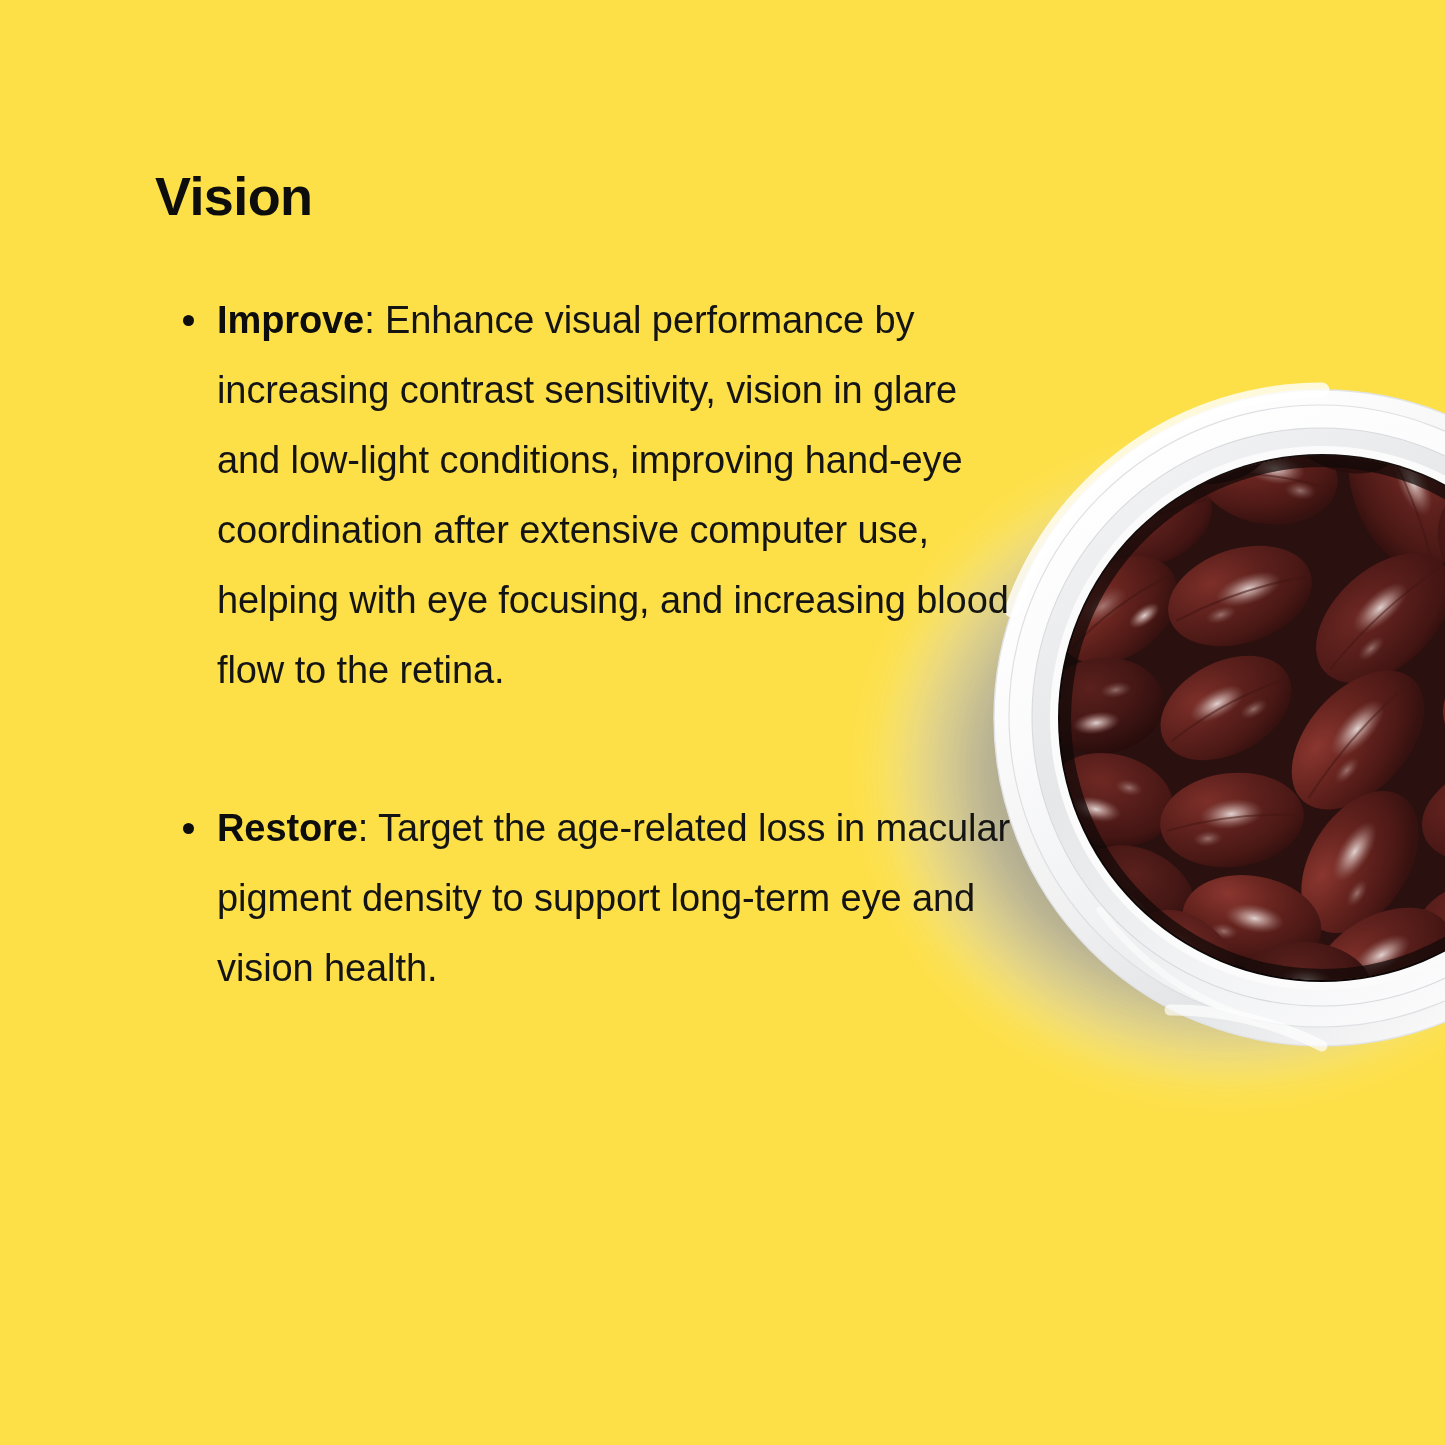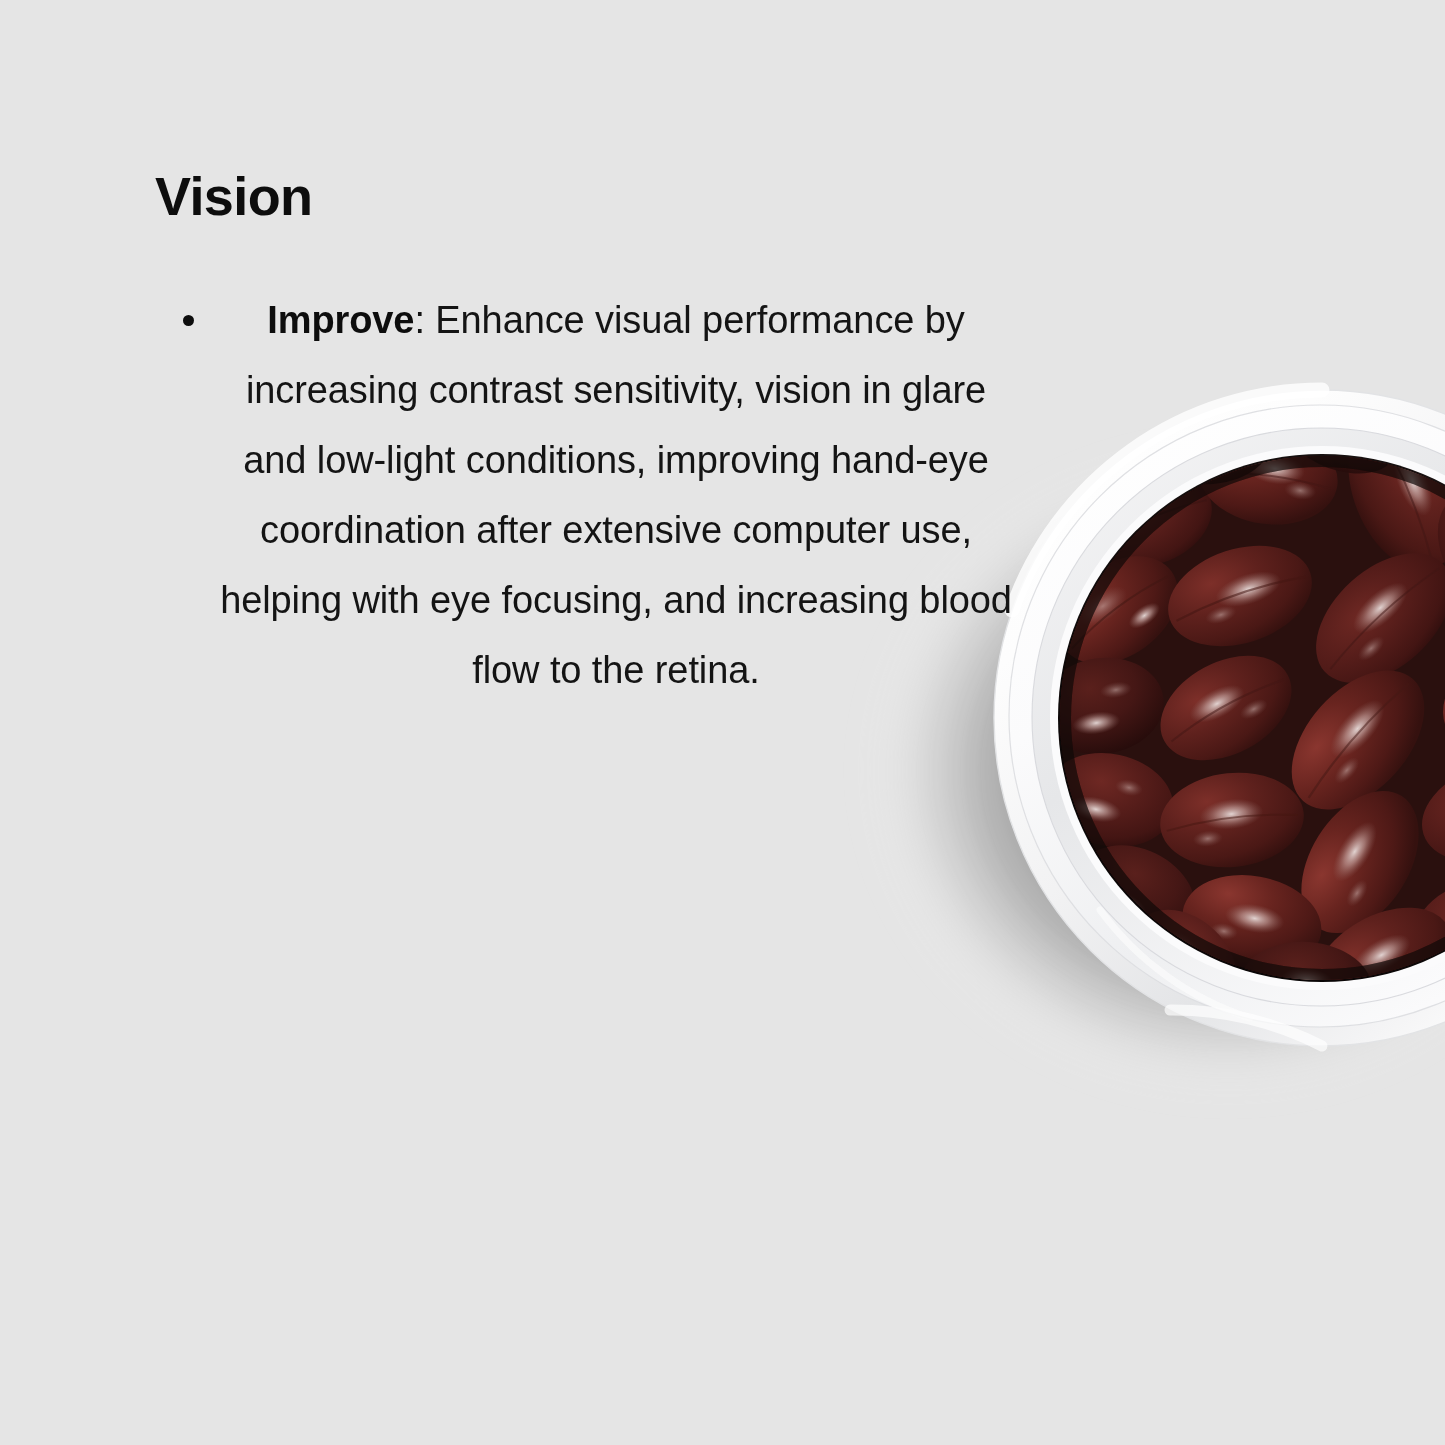--- a/index.html
+++ b/index.html
@@ -9,21 +9,21 @@
   }
   body {
     font-family: "Liberation Sans", sans-serif;
     -webkit-font-smoothing: antialiased;
   }
 
   .page {
     position: relative;
     width: 1445px;
     height: 1445px;
-    background: #e5e5e5;
+    background: #fde047;
     overflow: hidden;
   }
 
   
   .content {
     position: absolute;
     left: 155px;
     top: 168px;
     width: 860px;
     z-index: 5;
@@ -36,21 +36,20 @@
     color: #0d0d0d;
     margin: 0 0 60px 0;
     line-height: 1.05;
     font-stretch: condensed;
   }
 
   .benefit-list {
     list-style: none;
     margin: 0;
     padding: 0;
-    text-align: center;
   }
 
   .benefit-item {
     position: relative;
     padding-left: 62px;
     margin-bottom: 88px;
     font-size: 38px;
     line-height: 70px;
     color: #141414;
     letter-spacing: -0.1px;
@@ -342,17 +341,20 @@
 
     <h1 class="page-title">Vision</h1>
 
     <ul class="benefit-list">
 
       <li class="benefit-item">
         <span class="benefit-bullet"></span><span class="benefit-term">Improve</span><span>: </span><span>Enhance visual performance by increasing contrast sensitivity, vision in glare and low-light conditions, improving hand-eye coordination after extensive computer use, helping with eye focusing, and increasing blood flow to the retina.</span>
       </li>
 
 
+      <li class="benefit-item">
+        <span class="benefit-bullet"></span><span class="benefit-term">Restore</span><span>: </span><span>Target the age-related loss in macular pigment density to support long-term eye and vision health.</span>
+      </li>
 
     </ul>
   </div>
 
 </div>
 
 </body></html>

